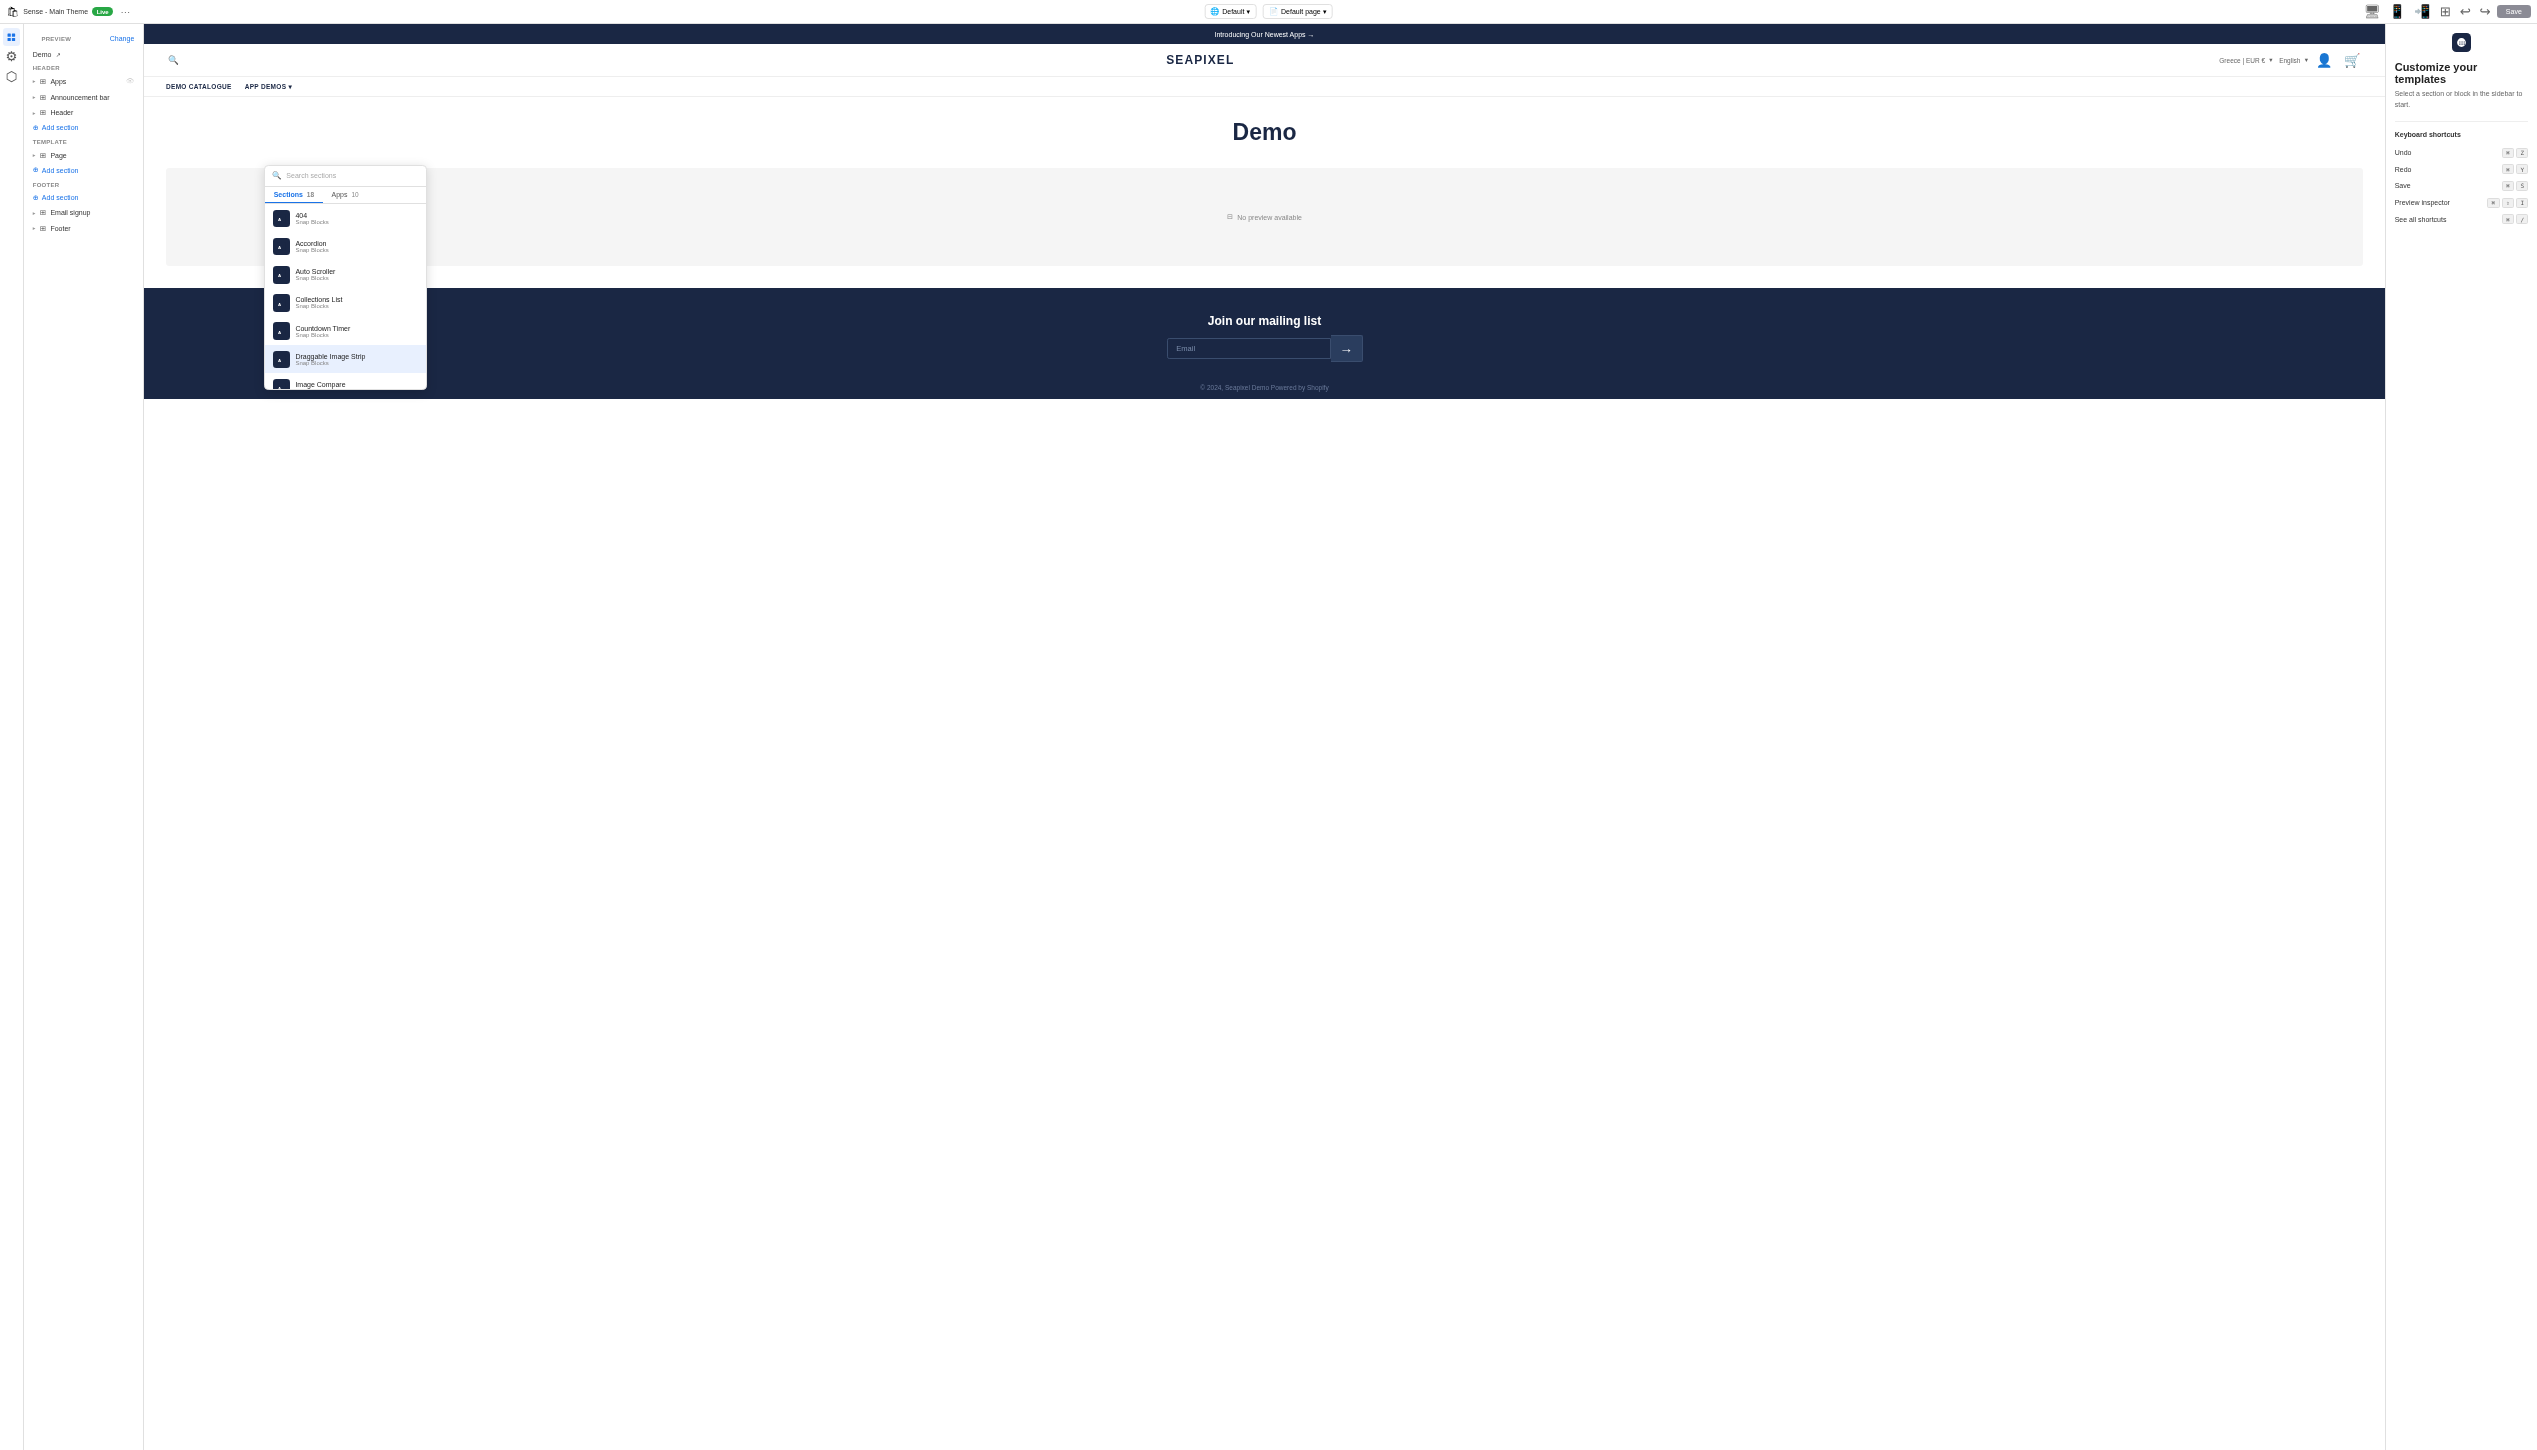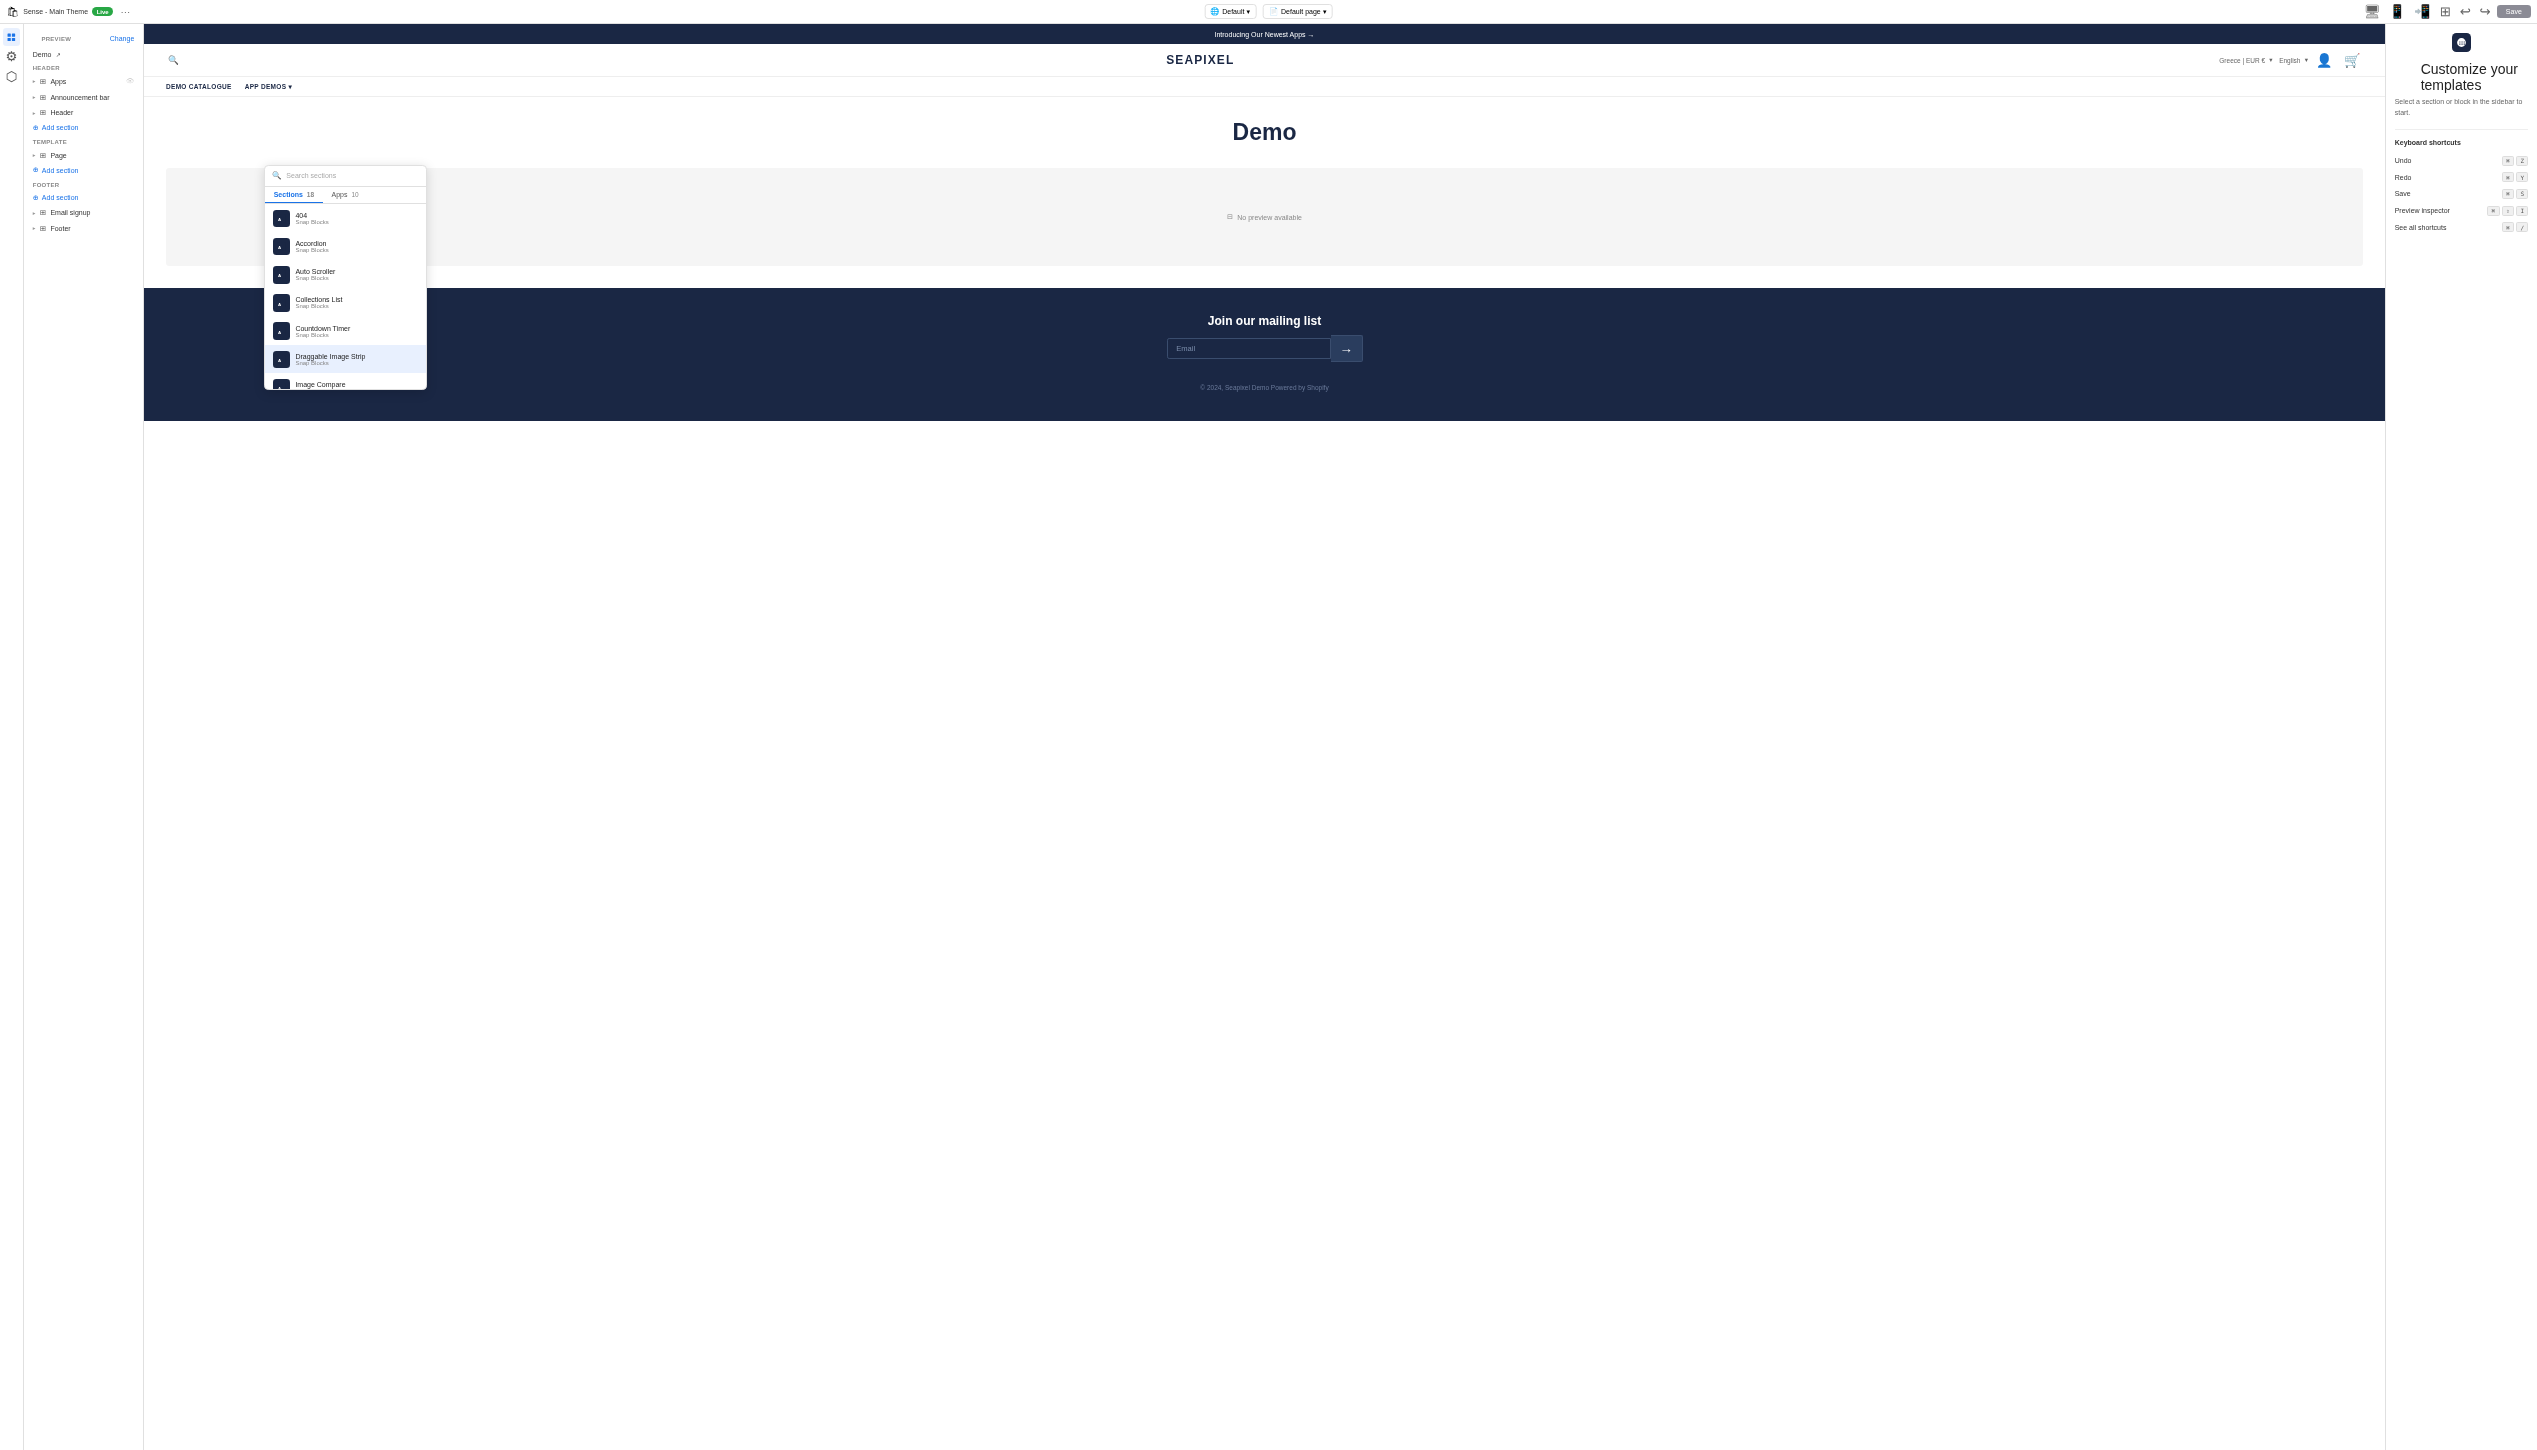--- a/index.html
+++ b/index.html
@@ -51,21 +51,21 @@
     .store-nav { display: flex; align-items: center; gap: 4.3px; font-size: 6.5px; color: #666; }
     .store-icons { display: flex; align-items: center; gap: 6.5px; color: #555; }
     .store-nav-links { background: #fff; border-bottom: 0.5px solid #eee; display: flex; gap: 13px; padding: 5.4px 22px; font-size: 6.5px; font-weight: 600; color: #1a2744; letter-spacing: 0.3px; }
     .nav-link-with-arrow { display: flex; align-items: center; gap: 2.2px; cursor: pointer; }
 
     
     .demo-title-area { padding: 22px; text-align: center; }
     .demo-title { font-size: 23px; font-weight: 700; color: #1a2744; }
 
     
-    .footer-dark { background: #1a2744; color: #fff; padding: 26px 22px 30px; text-align: center; }
+    .footer-dark { background: #1a2744; color: #fff; padding: 26px 22px 8px; text-align: center; }
     .footer-title { font-size: 12px; font-weight: 700; margin-bottom: 6.5px; }
     .footer-sub { font-size: 7.6px; color: #aab4c8; margin-bottom: 13px; }
     .email-form { display: flex; align-items: center; max-width: 196px; margin: 0 auto; }
     .email-input { flex: 1; padding: 5.4px 8.7px; border: 0.5px solid #3a4d6e; background: transparent; color: #fff; border-radius: 2.2px 0 0 2.2px; font-size: 7.6px; outline: none; }
     .email-input::placeholder { color: #7a8caa; }
     .email-submit { background: #2a3d5e; border: 0.5px solid #3a4d6e; border-left: none; color: #fff; padding: 5.4px 8.7px; cursor: pointer; border-radius: 0 2.2px 2.2px 0; }
     .footer-copy { margin-top: 22px; font-size: 6.5px; color: #6a7a9a; }
 
     
     .add-section-panel { position: absolute; left: 120px; top: 141px; width: 163px; background: #fff; border: 0.5px solid #e0e0e0; border-radius: 4.3px; box-shadow: 0 2.2px 11px rgba(0,0,0,0.15); z-index: 50; overflow: hidden; }
@@ -83,21 +83,21 @@
     .section-icon svg { width: 8.7px; height: 8.7px; fill: #fff; }
     .section-info { display: flex; flex-direction: column; }
     .section-name { font-size: 7px; font-weight: 500; color: #222; }
     .section-sub { font-size: 6px; color: #888; }
 
     
     .no-preview { background: #f5f5f5; display: flex; align-items: center; justify-content: center; height: 98px; gap: 4.3px; color: #888; font-size: 7px; margin: 0 22px; border-radius: 3.3px; }
 
     
     .right-sidebar { width: 152px; background: #fff; border-left: 0.5px solid #e0e0e0; padding: 8.7px; overflow-y: auto; }
-    .right-sidebar-title { font-size: 14px; font-weight: 400; color: #222; margin-bottom: 4.3px; margin-left: 26px; }
+    .right-sidebar-title { font-size: 11px; font-weight: 700; color: #222; margin-bottom: 4.3px; }
     .right-sidebar-sub { font-size: 7px; color: #666; margin-bottom: 11px; line-height: 1.5; }
     .shortcuts-title { font-size: 7px; font-weight: 600; color: #333; margin-bottom: 6.5px; border-top: 0.5px solid #eee; padding-top: 8.7px; }
     .shortcut-row { display: flex; align-items: center; justify-content: space-between; padding: 3.3px 0; }
     .shortcut-label { font-size: 7px; color: #333; }
     .shortcut-keys { display: flex; align-items: center; gap: 2.2px; }
     .kbd { background: #f0f0f0; border: 0.5px solid #ddd; border-radius: 1.6px; padding: 0.5px 3.3px; font-size: 6px; color: #555; font-family: monospace; }
     .right-sidebar-icons { display: flex; align-items: center; justify-content: center; margin-bottom: 8.7px; }
     .rs-icon { width: 19.6px; height: 19.6px; background: #1a2744; border-radius: 4.3px; display: flex; align-items: center; justify-content: center; }
 
     

